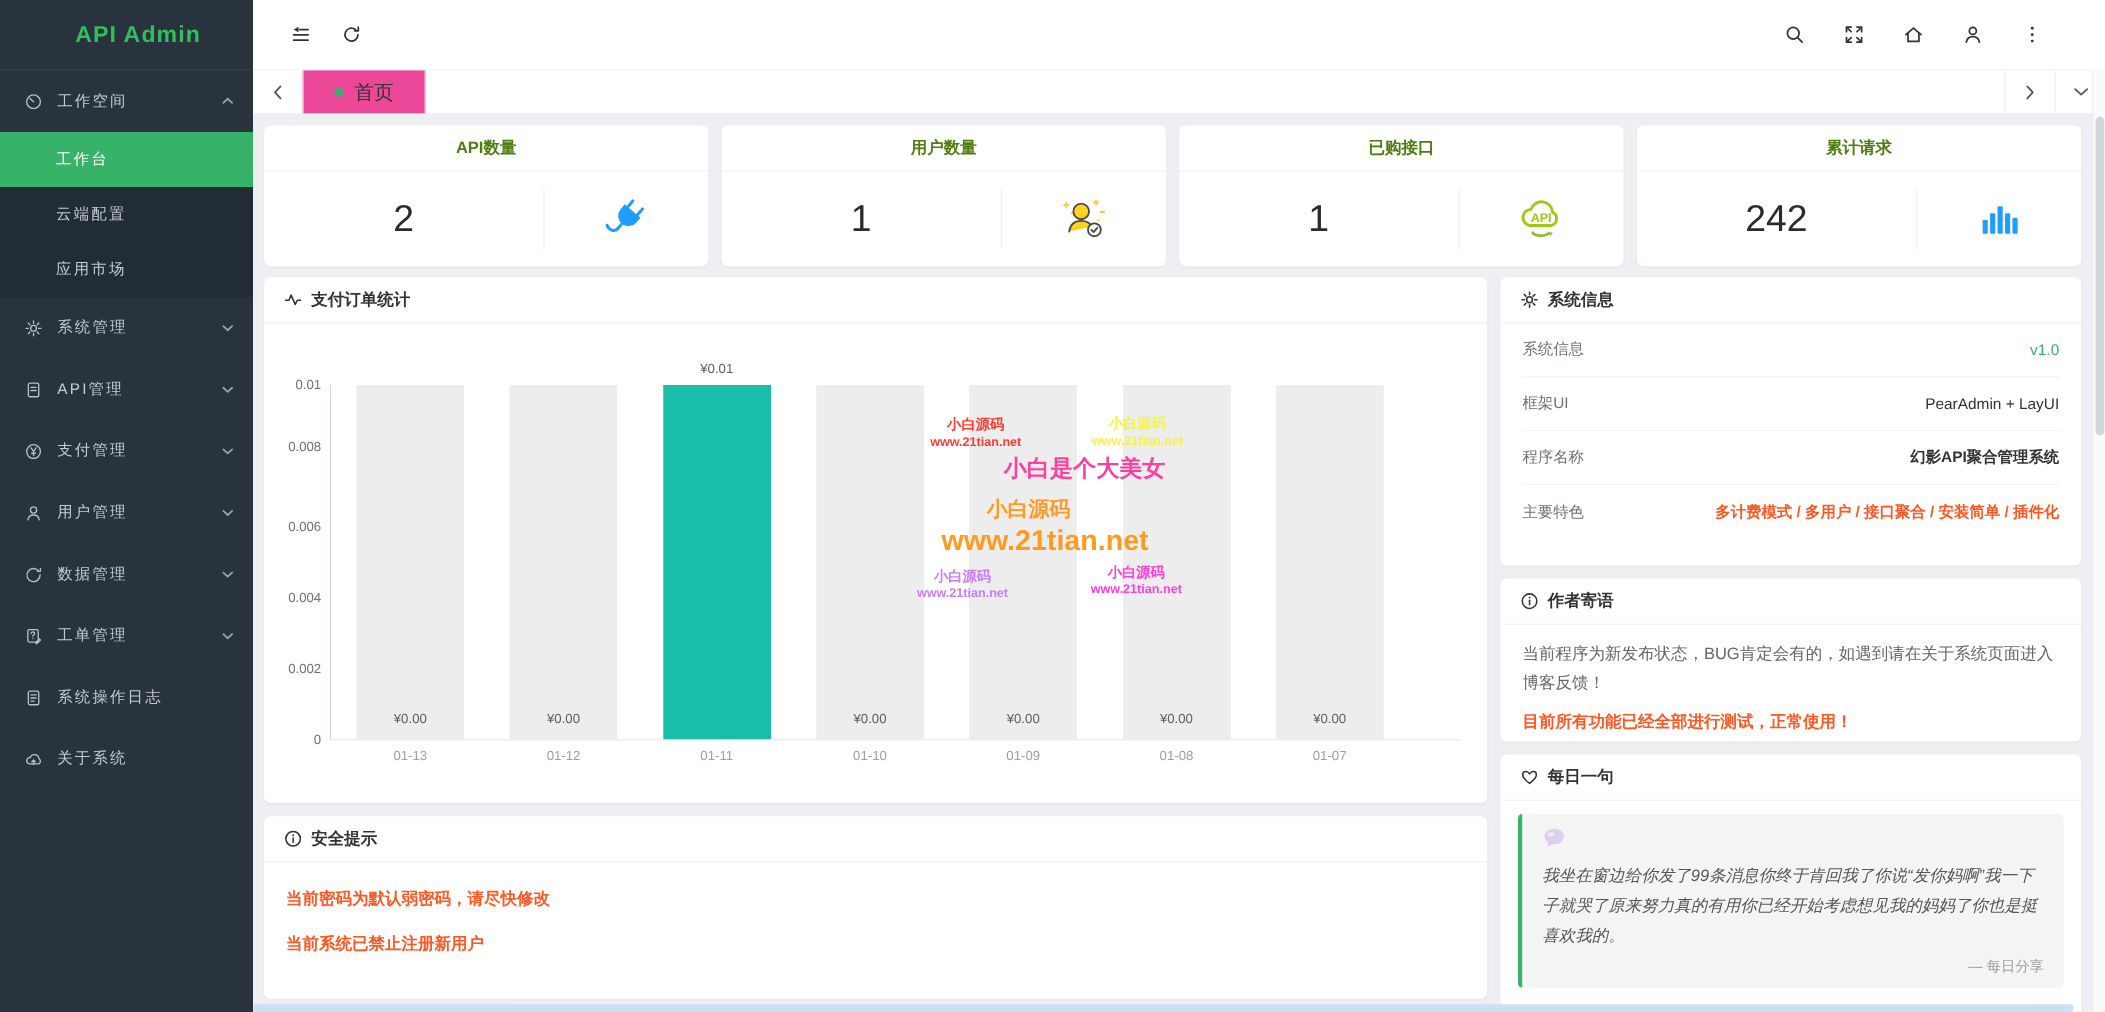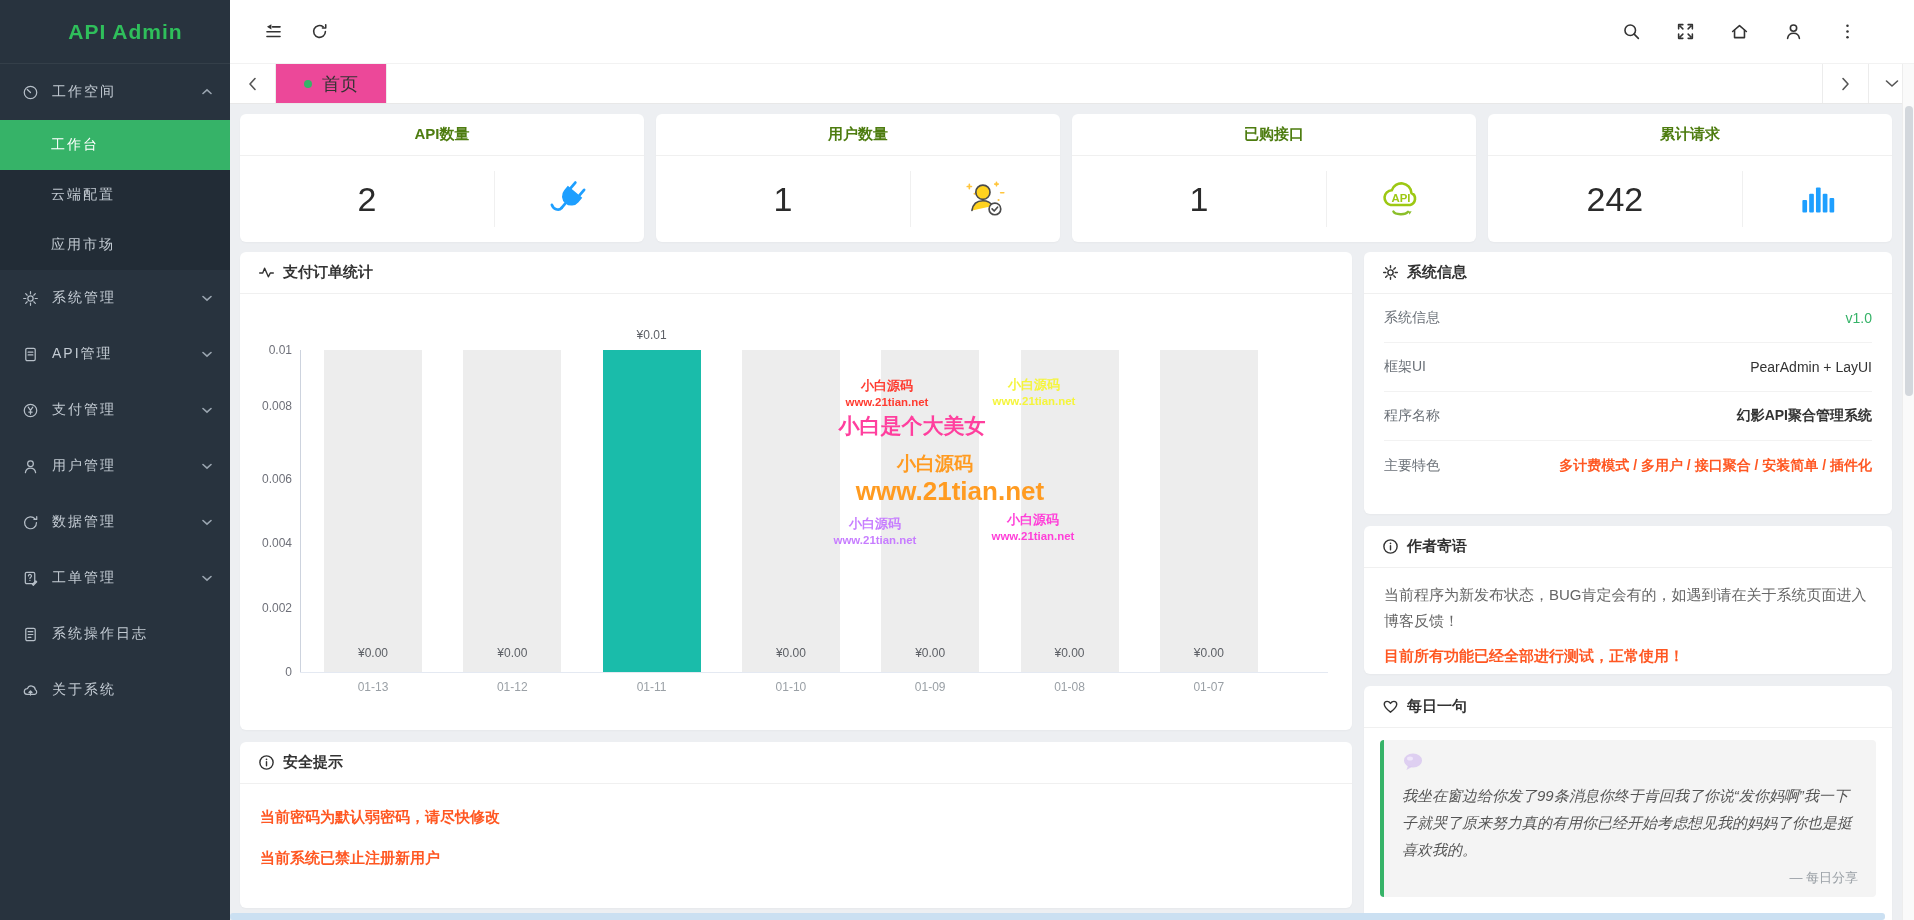--- a/index.html
+++ b/index.html
@@ -63,21 +63,21 @@
   .bargroup { position:absolute; top:56px; width:98px; height:322px; }
   .barbg { position:absolute; inset:0; }
   .bar { position:absolute; bottom:0; left:0; width:100%; }
   .vlabel { position:absolute; width:100%; text-align:center; font-size:12px; color:#5D6066; }
   .vbottom { bottom:12px; }
   .vtop { top:-22px; }
   .xlabel { position:absolute; top:330px; width:100%; text-align:center; font-size:12px; color:#9AA0A6; }
   .wm { position:absolute; transform:translate(-50%,-50%); font-weight:bold; font-size:13px; text-align:center; line-height:1.3; white-space:nowrap; z-index:5; }
   .wm .wm-l2 { font-size:0.88em; }
   .wm0 { left:647px; top:100px; } .wm1 { left:794px; top:99px; }
-  .wm2 { left:672px; top:132px; font-size:21px; } .wm3 { left:695px; top:170px; font-size:19px; }
+  .wm2 { left:746px; top:132px; font-size:21px; } .wm3 { left:695px; top:170px; font-size:19px; }
   .wm4 { left:710px; top:198px; font-size:26px; } .wm5 { left:635px; top:238px; }
   .wm6 { left:793px; top:234px; }
 
   .security-card { height:166px; margin-top:12px; }
   .sec-body { padding:24px 20px; }
   .sec-line { font-size:15px; font-weight:600; margin-bottom:22px; }
 
   
   .sys-card { height:262px; }
   .sys-rows { padding:0 20px; }

